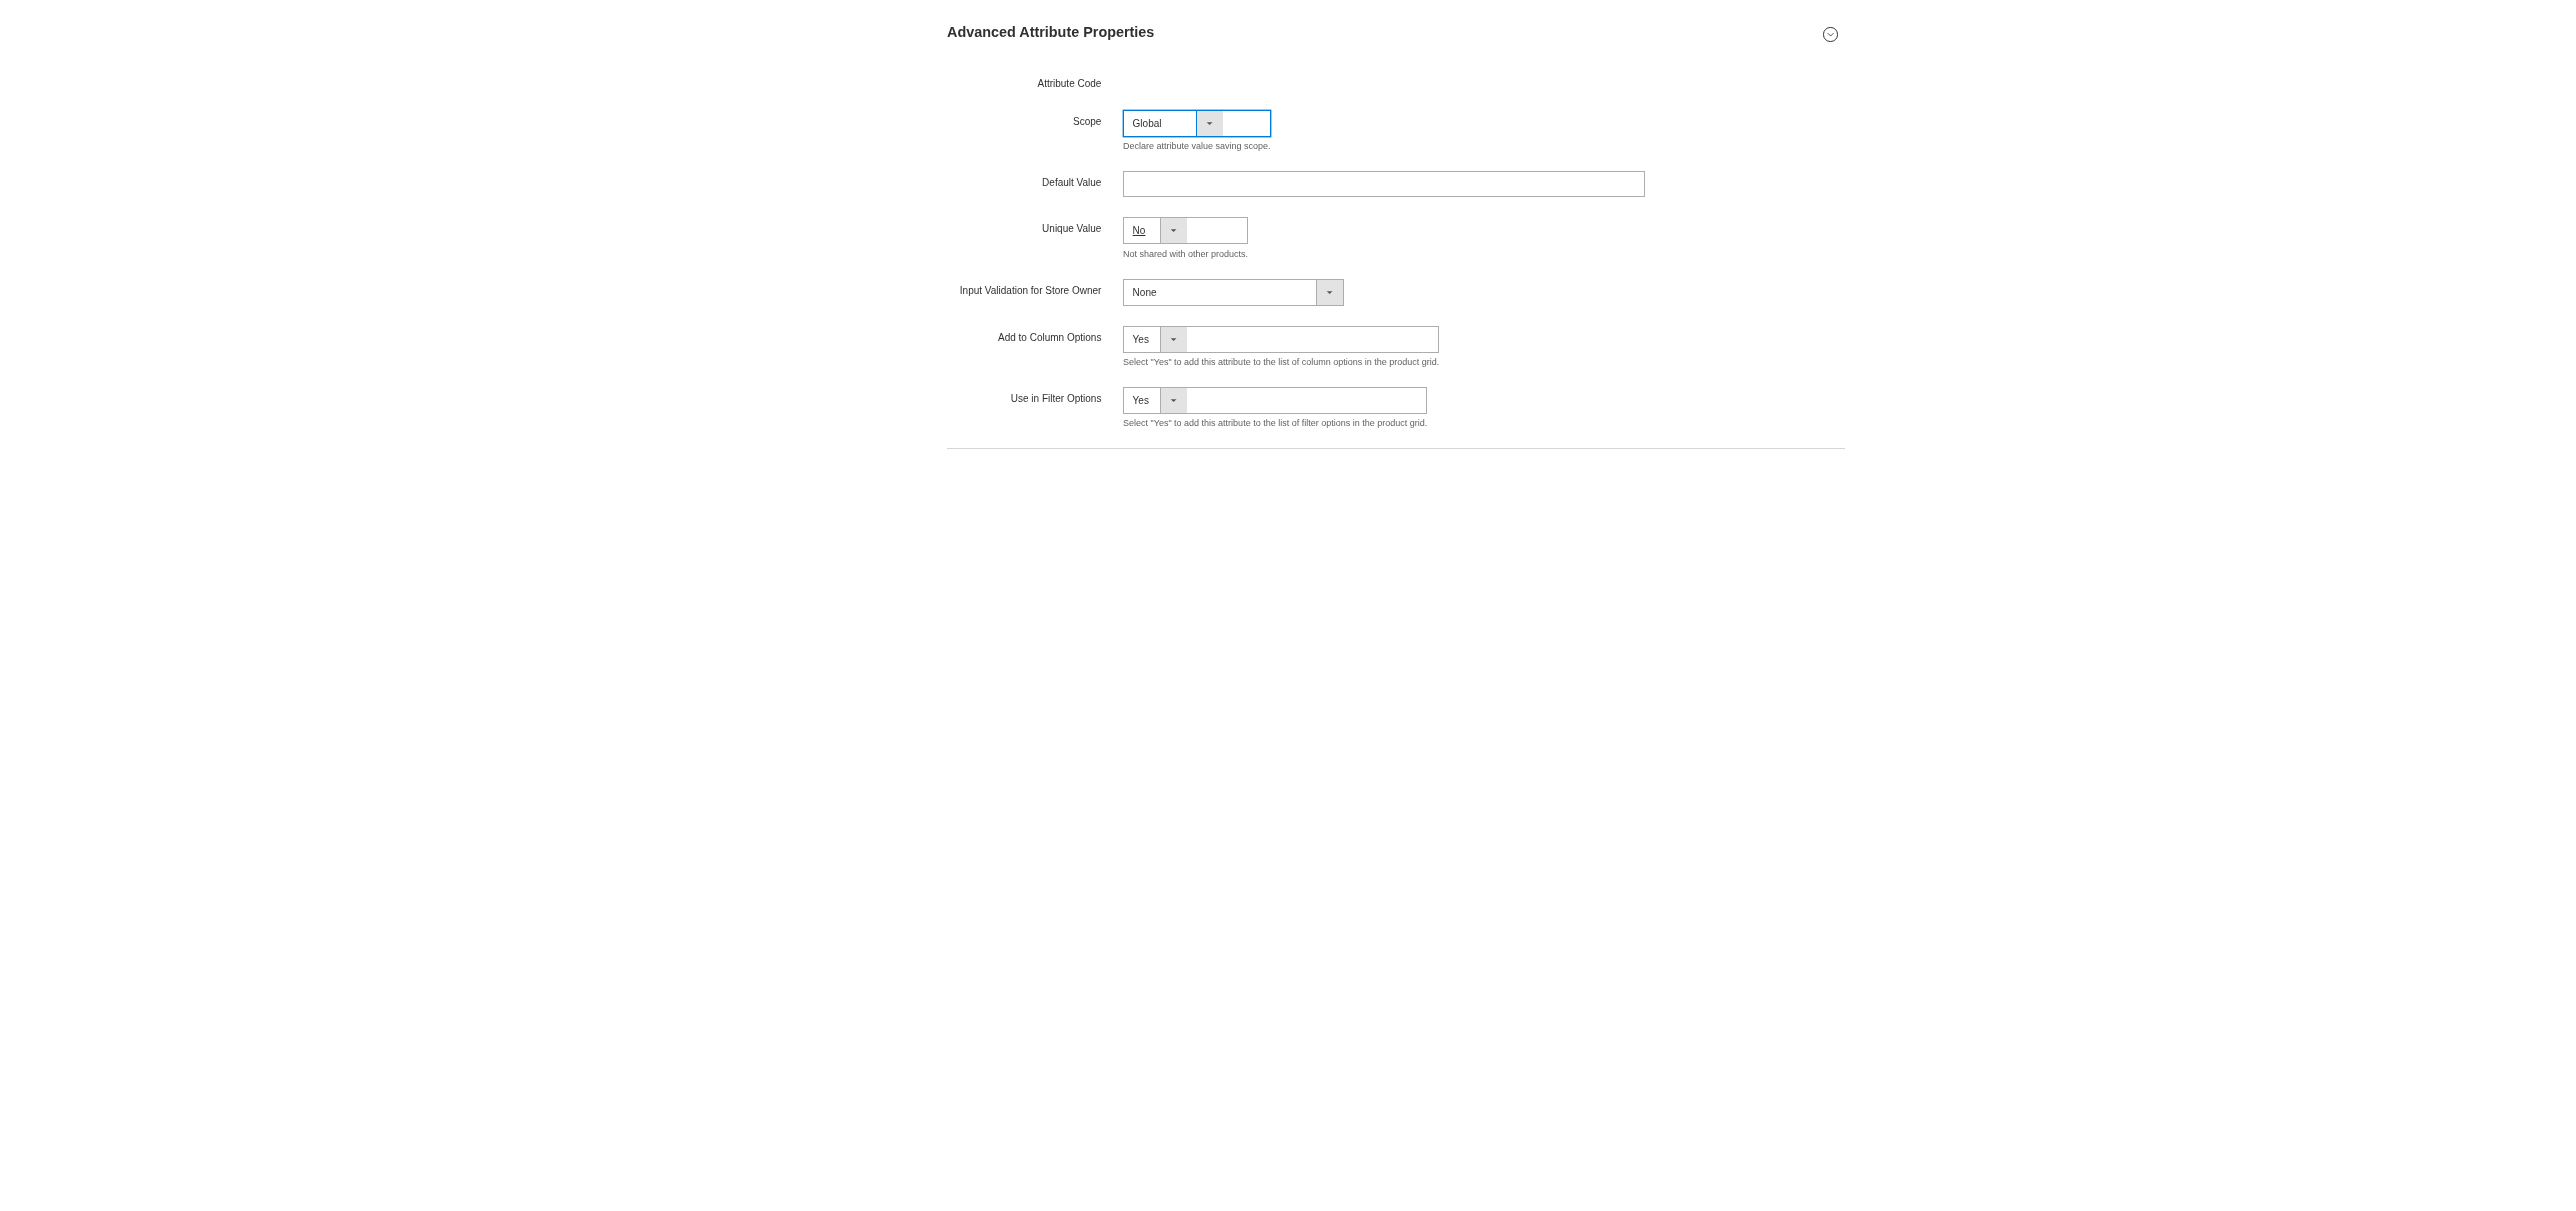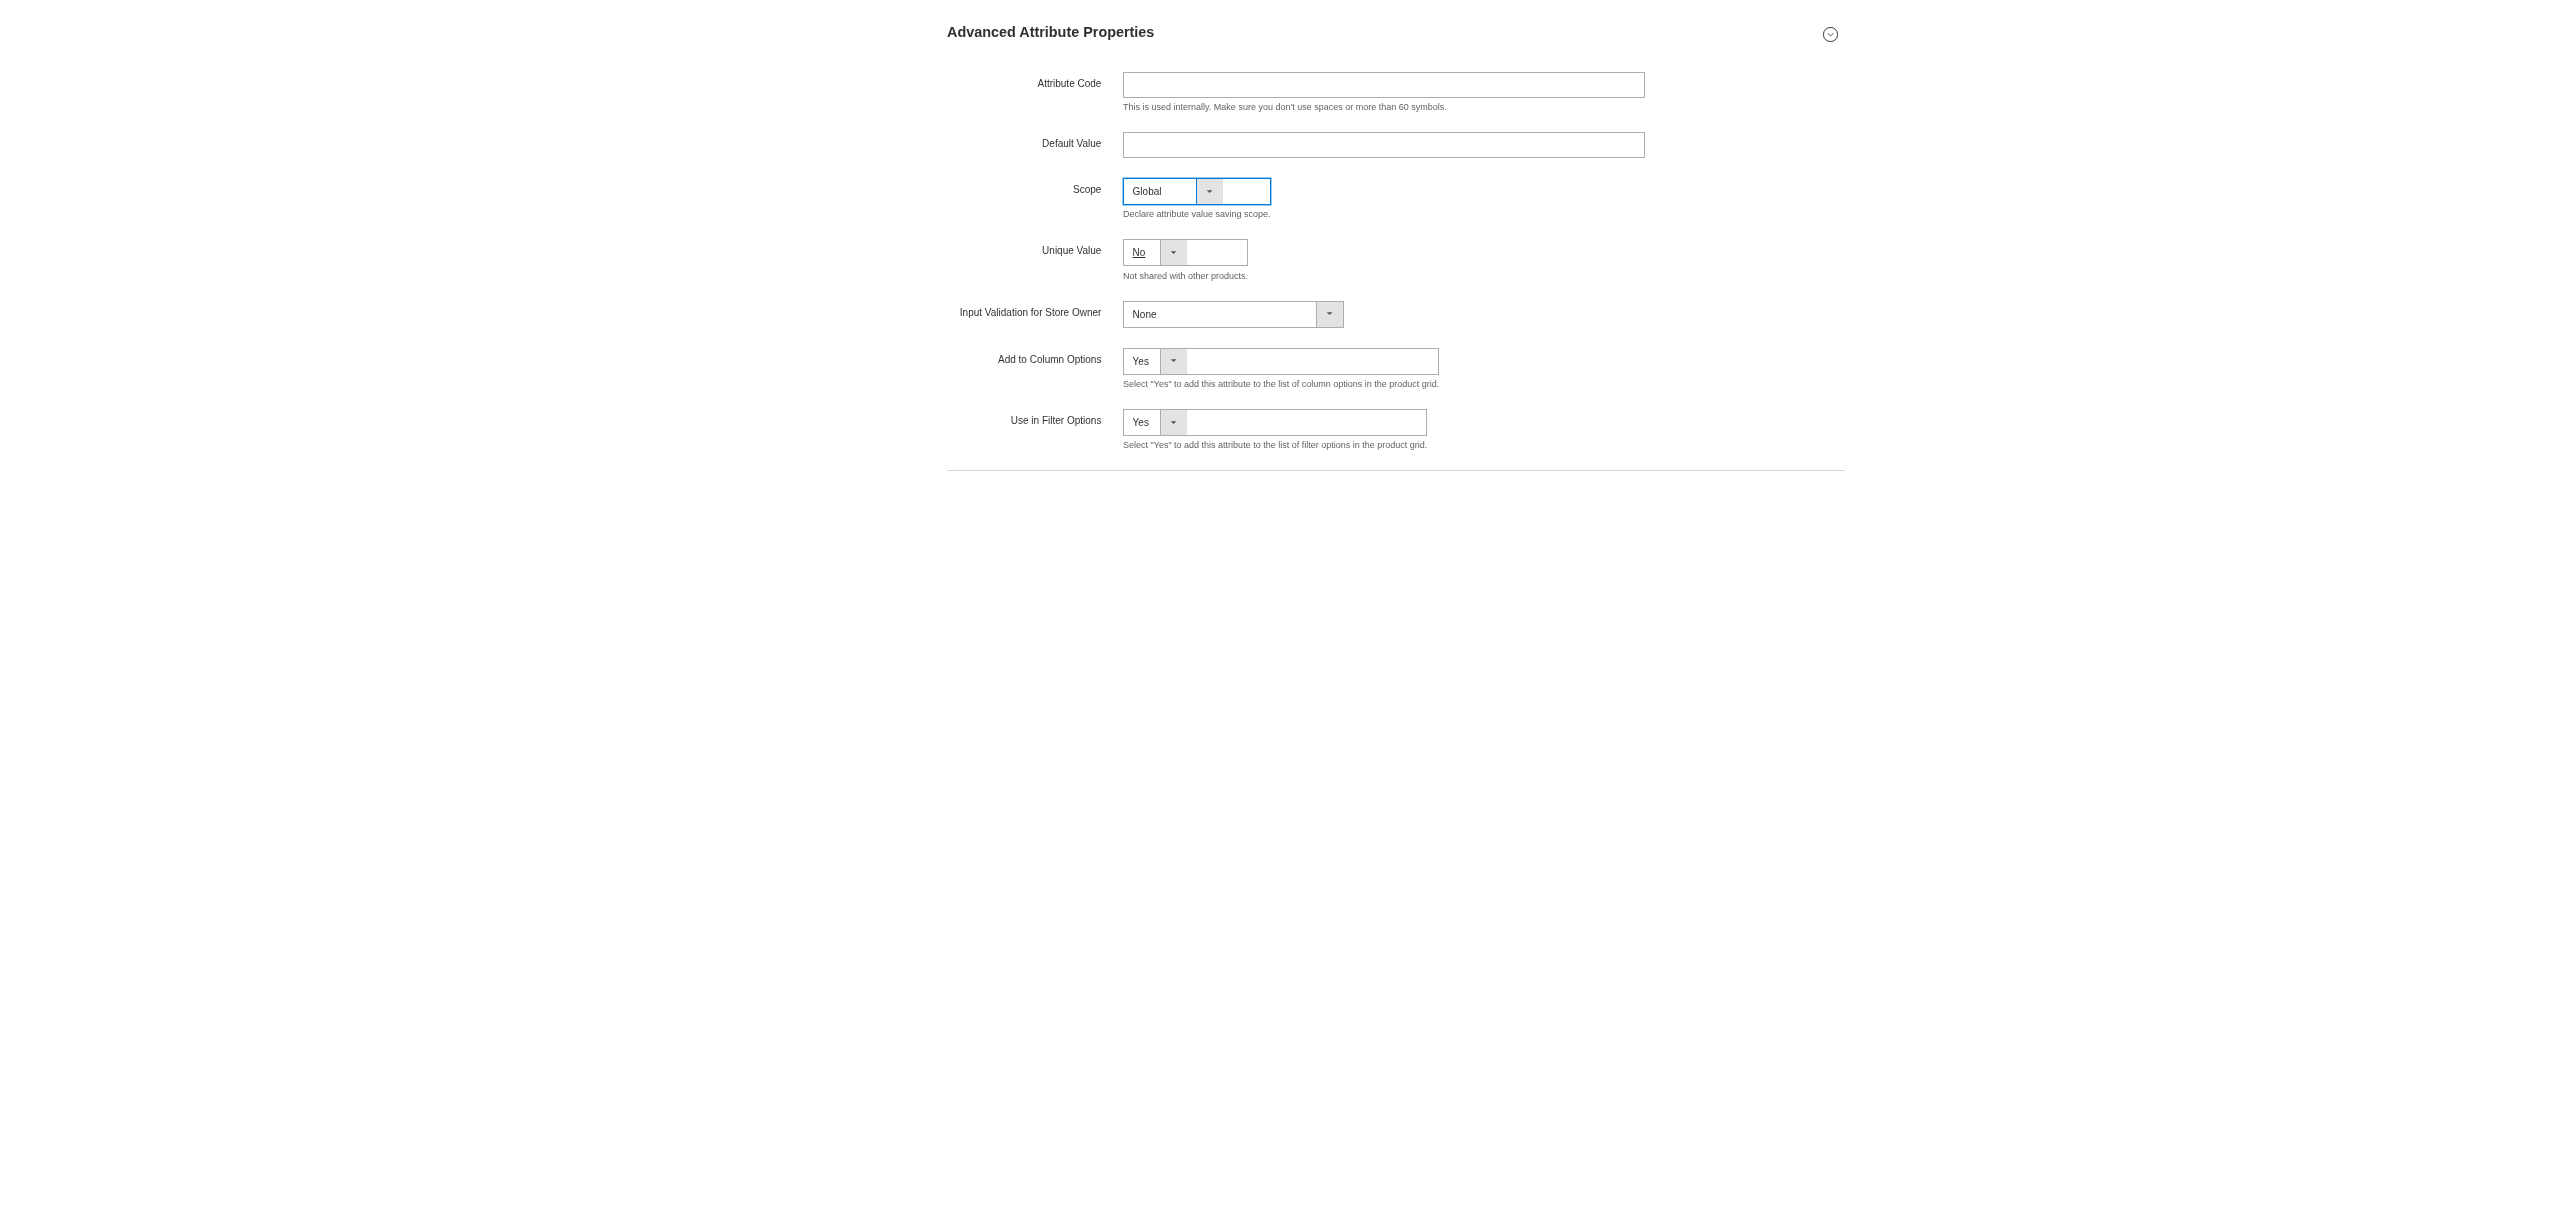--- a/index.html
+++ b/index.html
@@ -129,51 +129,47 @@
             <path d="M1 3 L5 7 L9 3" fill="none" stroke="#333" stroke-width="1.2"></path>
           </svg>
       </span>
     </div>
   </div>
 
   <div class="form-area">
 
     <div class="field">
       <div class="field-label">Attribute Code</div>
-      <div class="field-control">
-        <input class="text wide" type="text" value="" style="">
-        <div class="note">This is used internally. Make sure you don't use spaces or more than 60 symbols.</div>
-      </div>
-    </div>
-
-    <div class="field">
-      <div class="field-label">Default Value</div>
-      <div class="field-control">
-        <input class="text wide" type="text" value="" style="">
-      </div>
     </div>
 
     <div class="field">
       <div class="field-label">Scope</div>
       <div class="field-control">
         <div class="select-wrap focused sw-global">
           <div class="select-value">Global</div>
           <div class="select-btn">
             <span>
               <svg viewBox="0 0 10 10">
                   <path d="M1 3 L5 7 L9 3 Z" fill="#555"></path>
                 </svg>
             </span>
           </div>
         </div>
         <div class="note">Declare attribute value saving scope.</div>
       </div>
     </div>
 
     <div class="field">
+      <div class="field-label">Default Value</div>
+      <div class="field-control">
+        <input class="text wide" type="text" value="" style="">
+      </div>
+    </div>
+
+    <div class="field">
       <div class="field-label">Unique Value</div>
       <div class="field-control">
         <div class="select-wrap sw-no">
           <div class="select-value">No</div>
           <div class="select-btn">
             <span>
               <svg viewBox="0 0 10 10">
                   <path d="M1 3 L5 7 L9 3 Z" fill="#555"></path>
                 </svg>
             </span>

